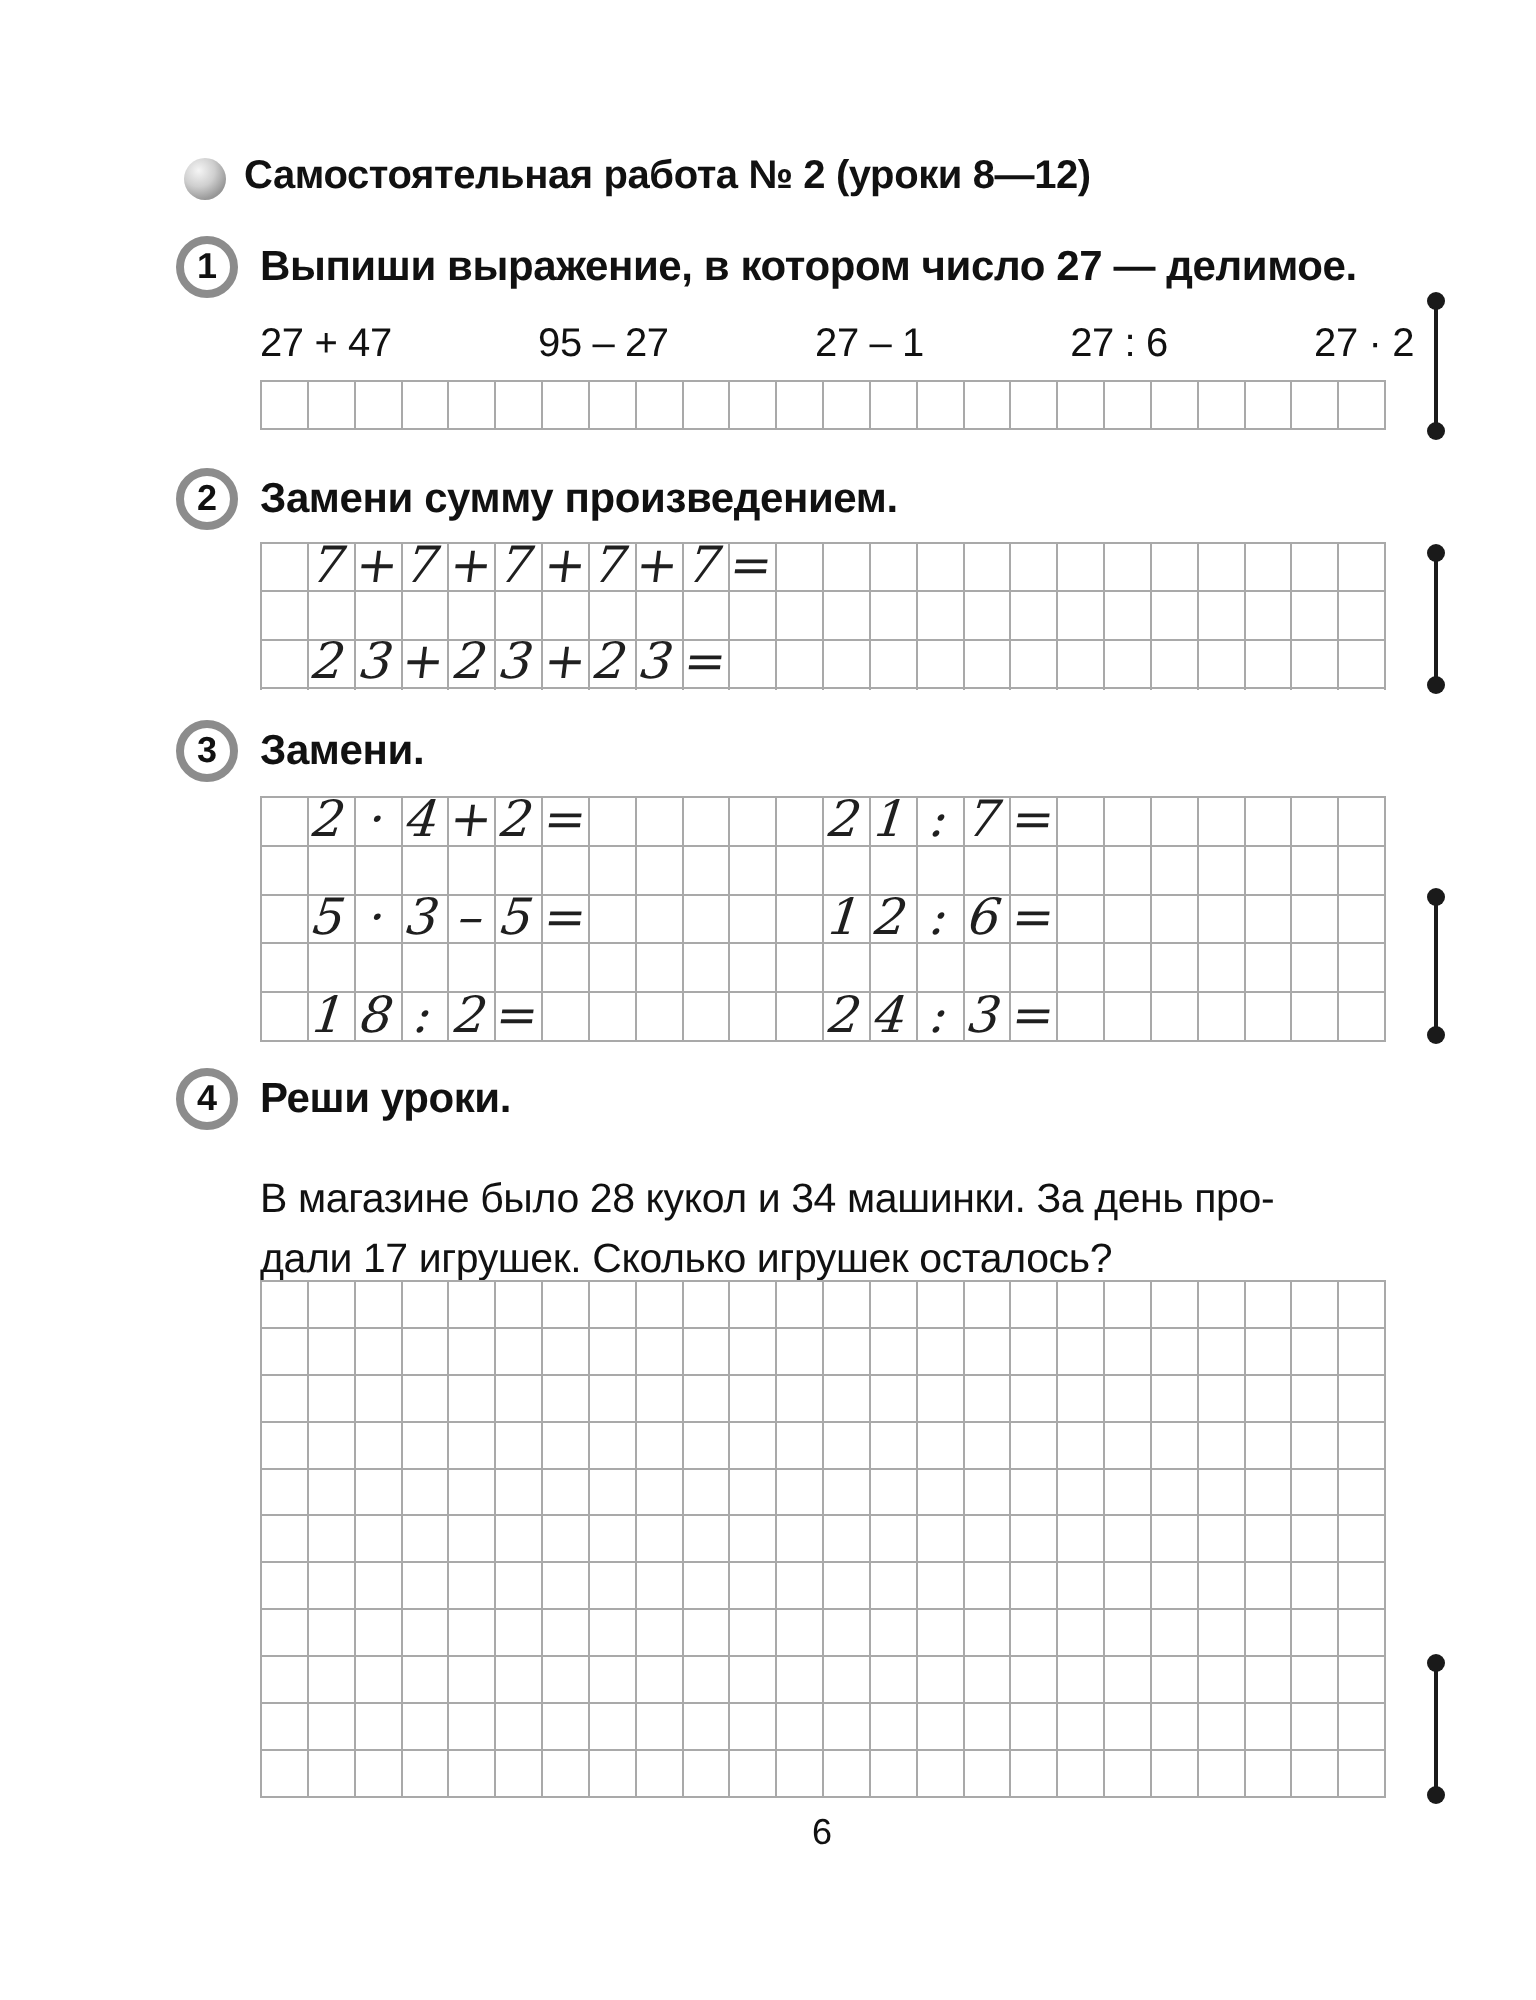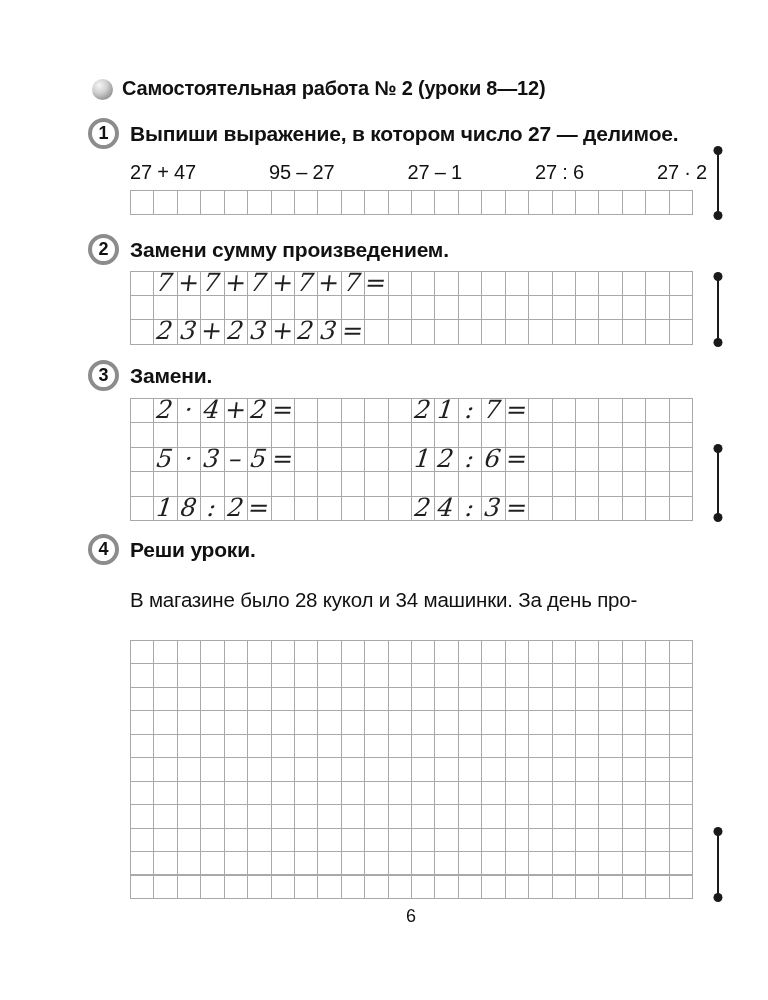--- a/index.html
+++ b/index.html
@@ -152,19 +152,20 @@
       <span class="hw" style="left: 374.72px; top: 96.6px; width: 23.42px; height: 24.4px; line-height: 26.4px; color: rgb(31, 31, 31);">=</span>
     </div>
   <div class="mark" style="top:448px; height:70px;"></div>
 
   <div class="tnum" style="top:534px;">
     <span>4</span>
   </div>
   <div class="theader" style="top:538px;">Реши уроки.</div>
   <div class="problem">
     <div>В магазине было 28 кукол и 34 машинки. За день про-</div>
+    <div>дали 17 игрушек. Сколько игрушек осталось?</div>
   </div>
   <div class="grid" style="left: 130px; top: 640px; width: 563.08px; height: 258.95px; background-image: repeating-linear-gradient(to right, rgb(169, 169, 169) 0px, rgb(169, 169, 169) 1px, transparent 1px, transparent 23.42px), repeating-linear-gradient(rgb(169, 169, 169) 0px, rgb(169, 169, 169) 1px, transparent 1px, transparent 23.45px);"></div>
   <div class="mark" style="top:831px; height:67px;"></div>
 
   <div class="pagenum">6</div>
 
 </div>
 
 </body></html>

